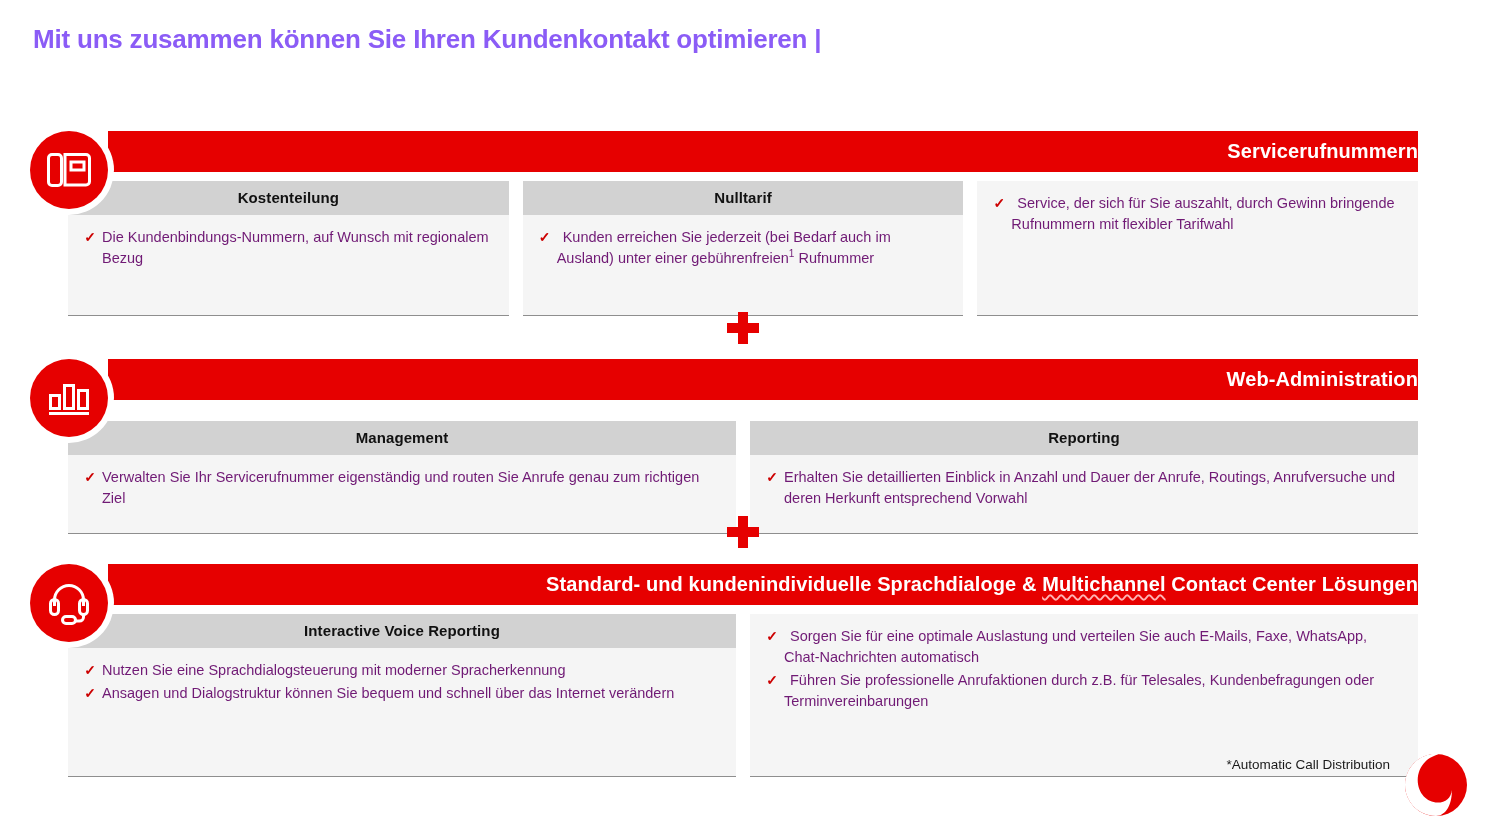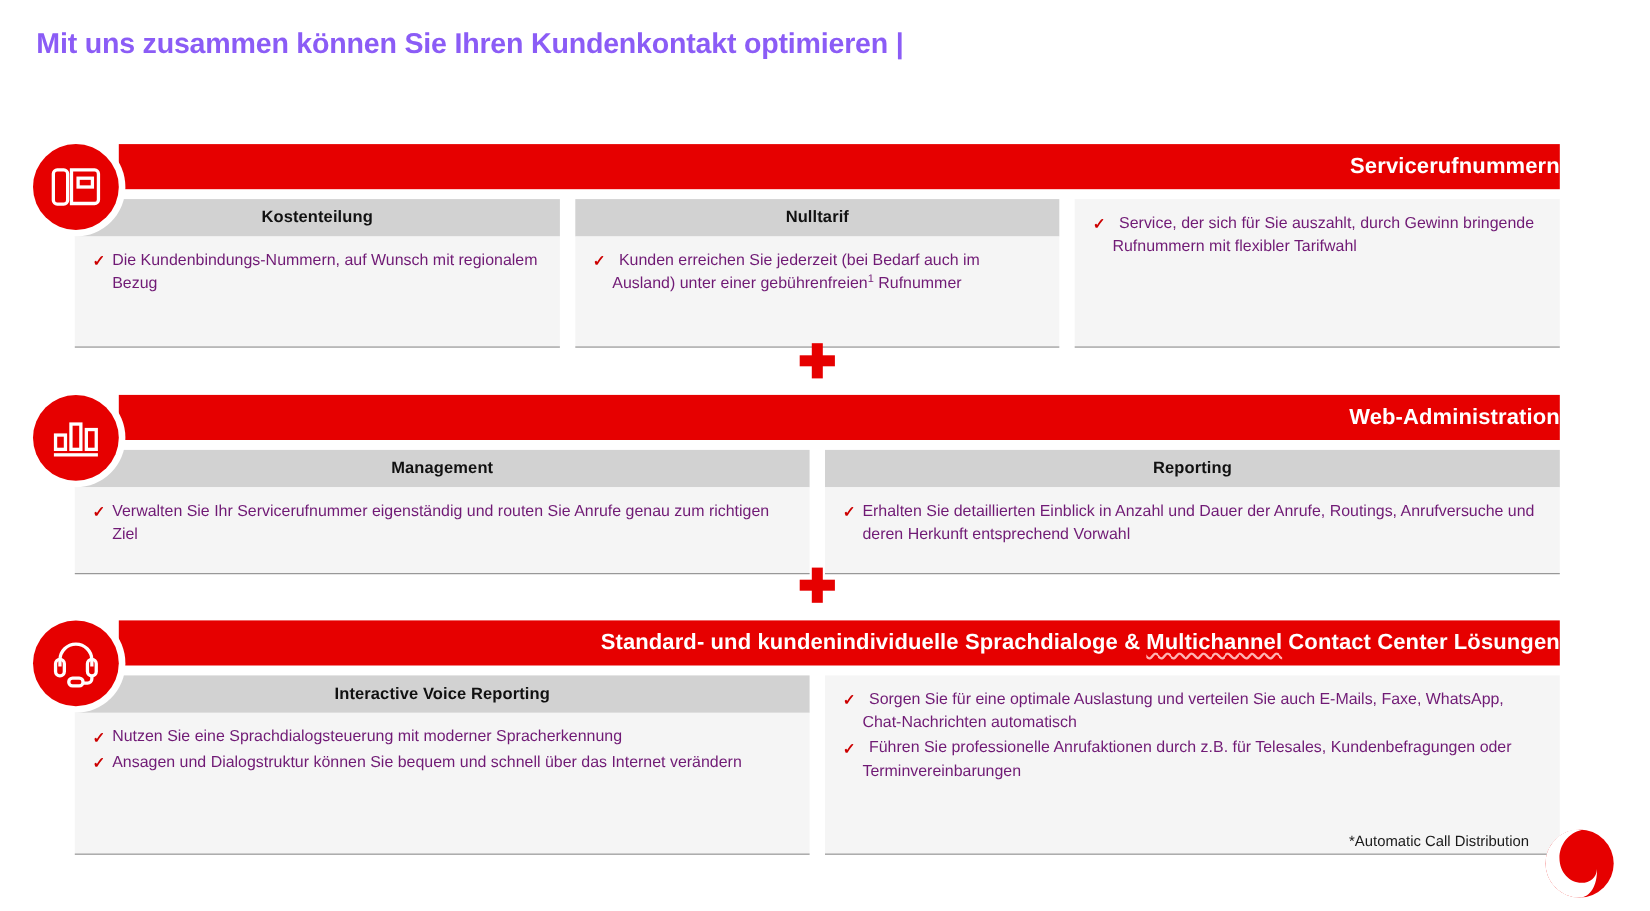--- a/index.html
+++ b/index.html
@@ -242,21 +242,21 @@
       <rect x="17.5" y="8.5" width="9" height="23" fill="none" stroke="#ffffff" stroke-width="3"></rect>
       <rect x="31.5" y="13.5" width="9" height="18" fill="none" stroke="#ffffff" stroke-width="3"></rect>
       <rect x="2" y="35" width="40" height="3" fill="#ffffff"></rect>
     </svg>
   </div>
 
   <div class="block-header" style="top:0;">
     <span>Web-Administration</span>
   </div>
 
-  <div class="cols" style="top:50px;">
+  <div class="cols" style="top:62px;">
 
     <div class="col">
       <div class="col-head">Management</div>
       <div class="col-body" style="min-height:54px;">
         <div class="bullet">
           <span class="check">✓</span>
           <span class="bullet-text">Verwalten Sie Ihr Servicerufnummer eigenständig und routen Sie Anrufe genau zum richtigen Ziel</span>
         </div>
       </div>
     </div>

